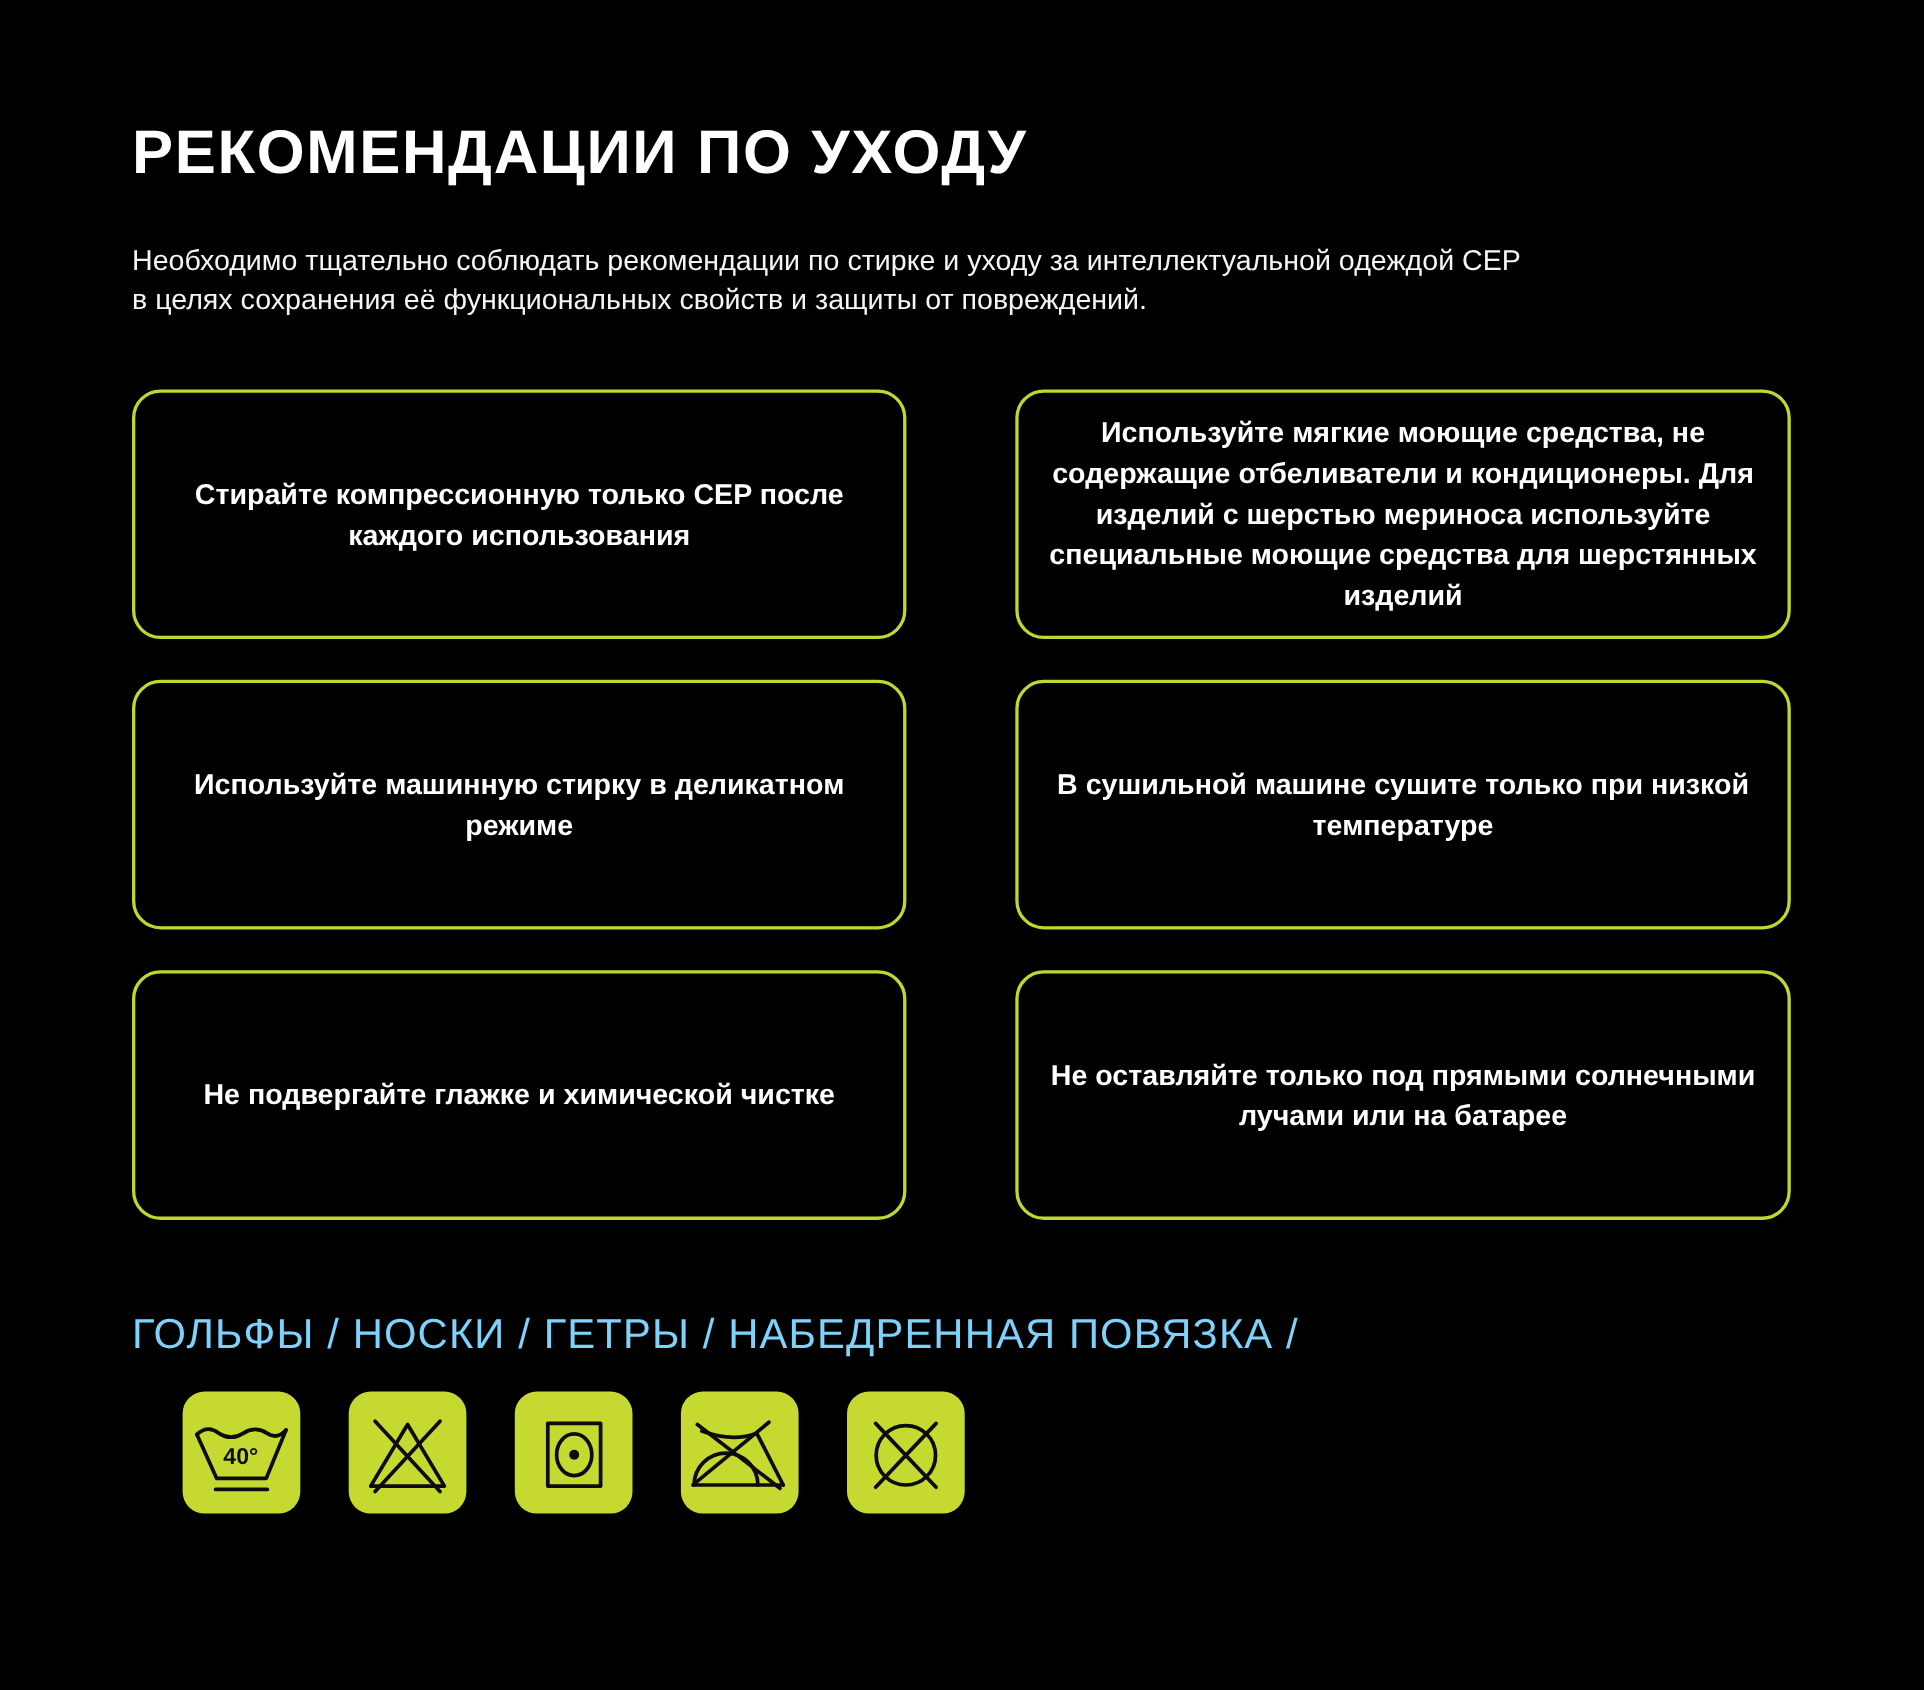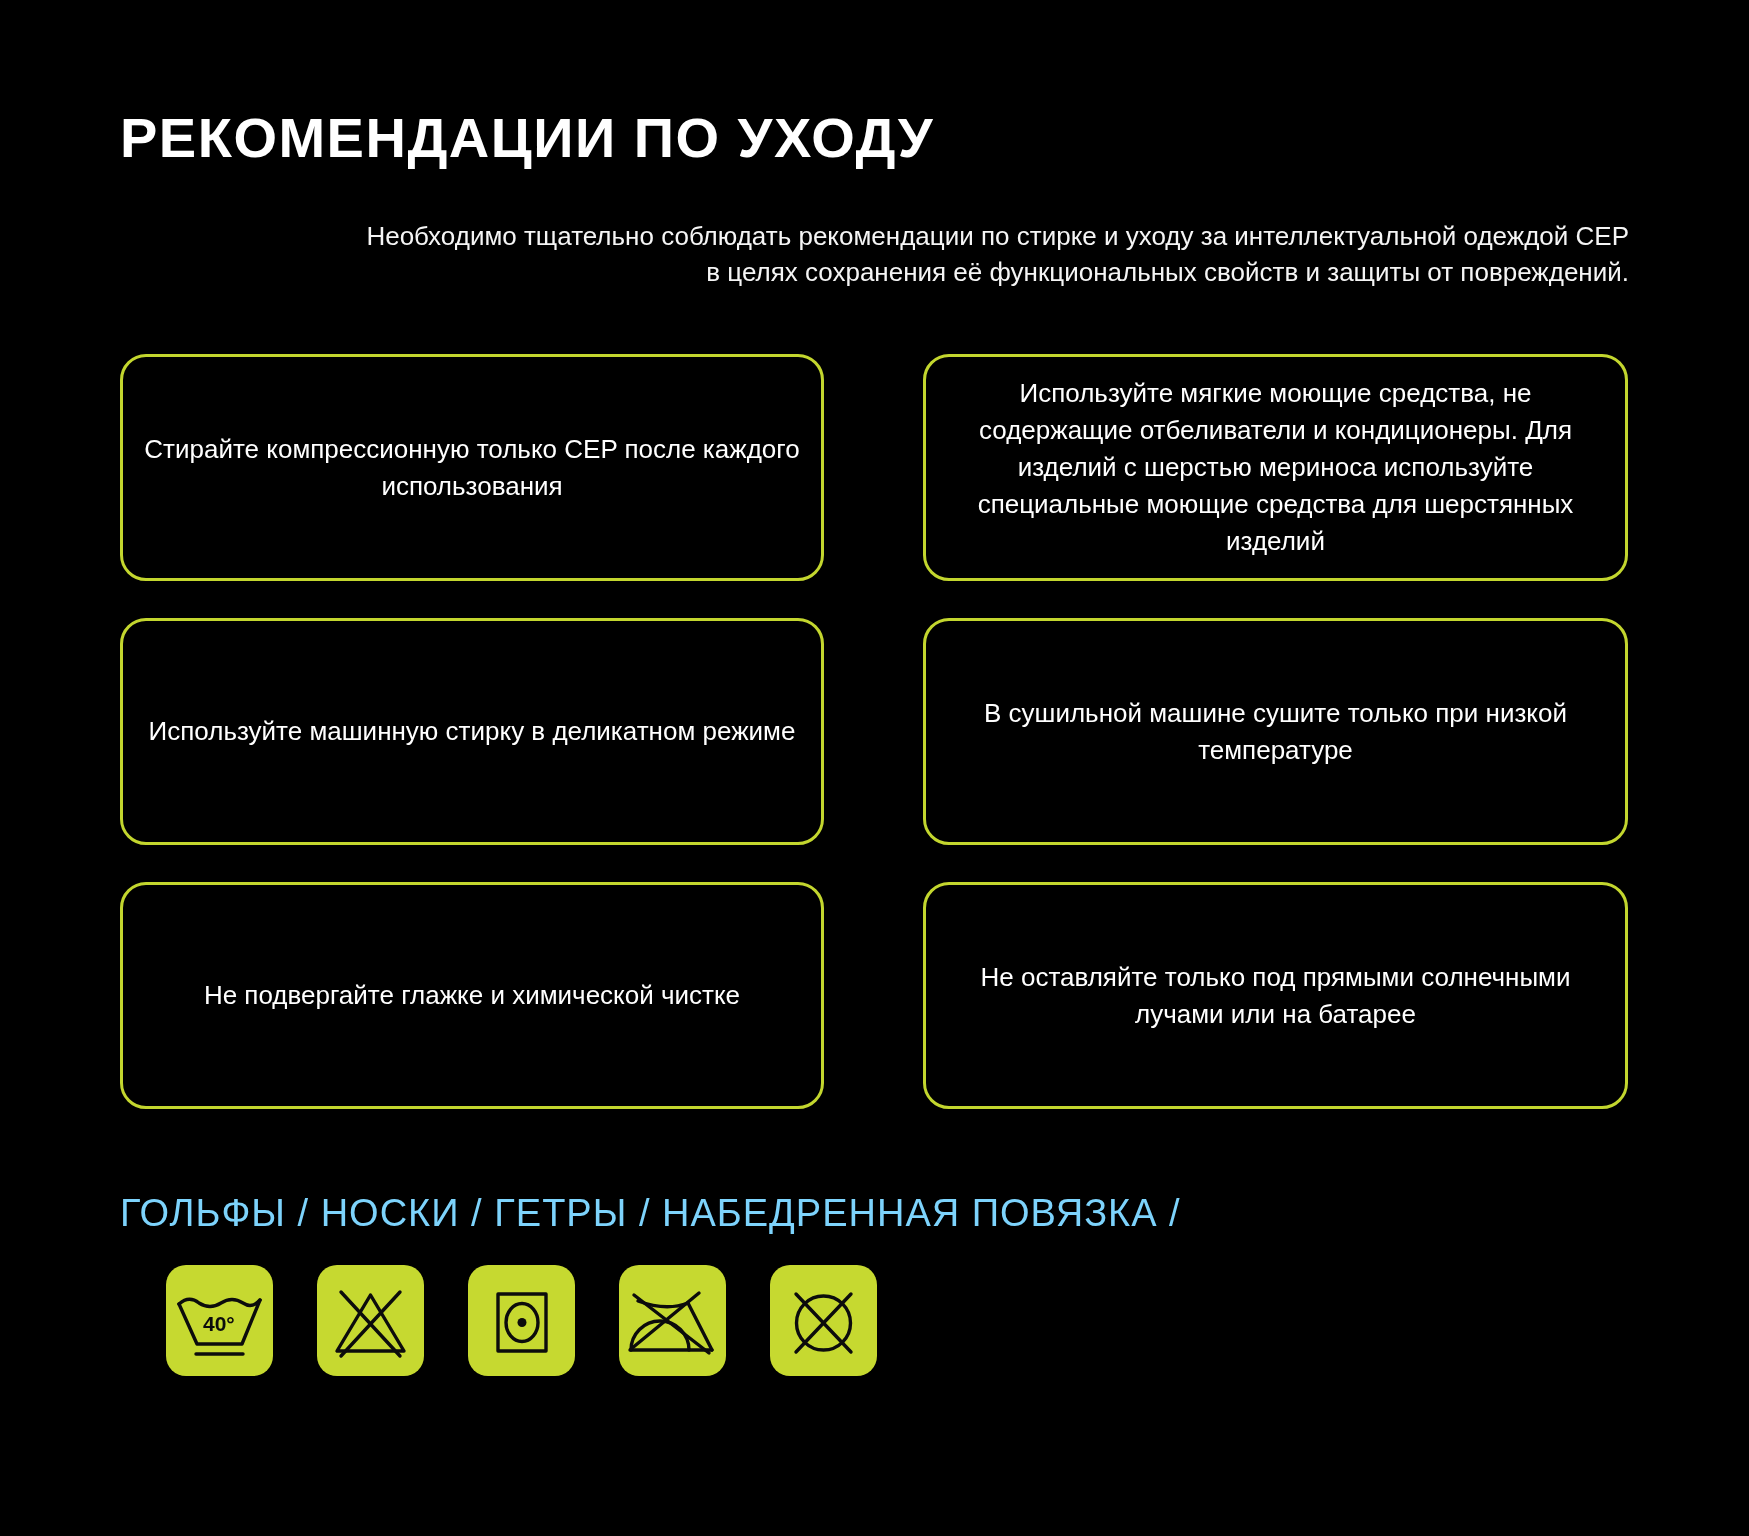--- a/index.html
+++ b/index.html
@@ -23,21 +23,20 @@
     letter-spacing: 1.5px;
     color: #ffffff;
   }
 
   .intro {
     margin-top: 52px;
     font-size: 26px;
     line-height: 36px;
     font-weight: 400;
     color: #f5f5f5;
-    text-align: right;
   }
   .intro div { white-space: nowrap; }
 
   .grid {
     margin-top: 64px;
     display: grid;
     grid-template-columns: 704px 705px;
     column-gap: 99px;
     row-gap: 37px;
   }
@@ -51,21 +50,21 @@
     justify-content: center;
     padding: 0 18px;
     background: #000;
   }
   .card p {
     margin: 0;
     max-width: 662px;
     text-align: center;
     font-size: 26px;
     line-height: 37px;
-    font-weight: 400;
+    font-weight: 700;
     color: #ffffff;
   }
 
   .subtitle {
     margin-top: 82px;
     font-size: 38px;
     line-height: 44px;
     font-weight: 400;
     letter-spacing: 1px;
     color: #7dd3fc;

